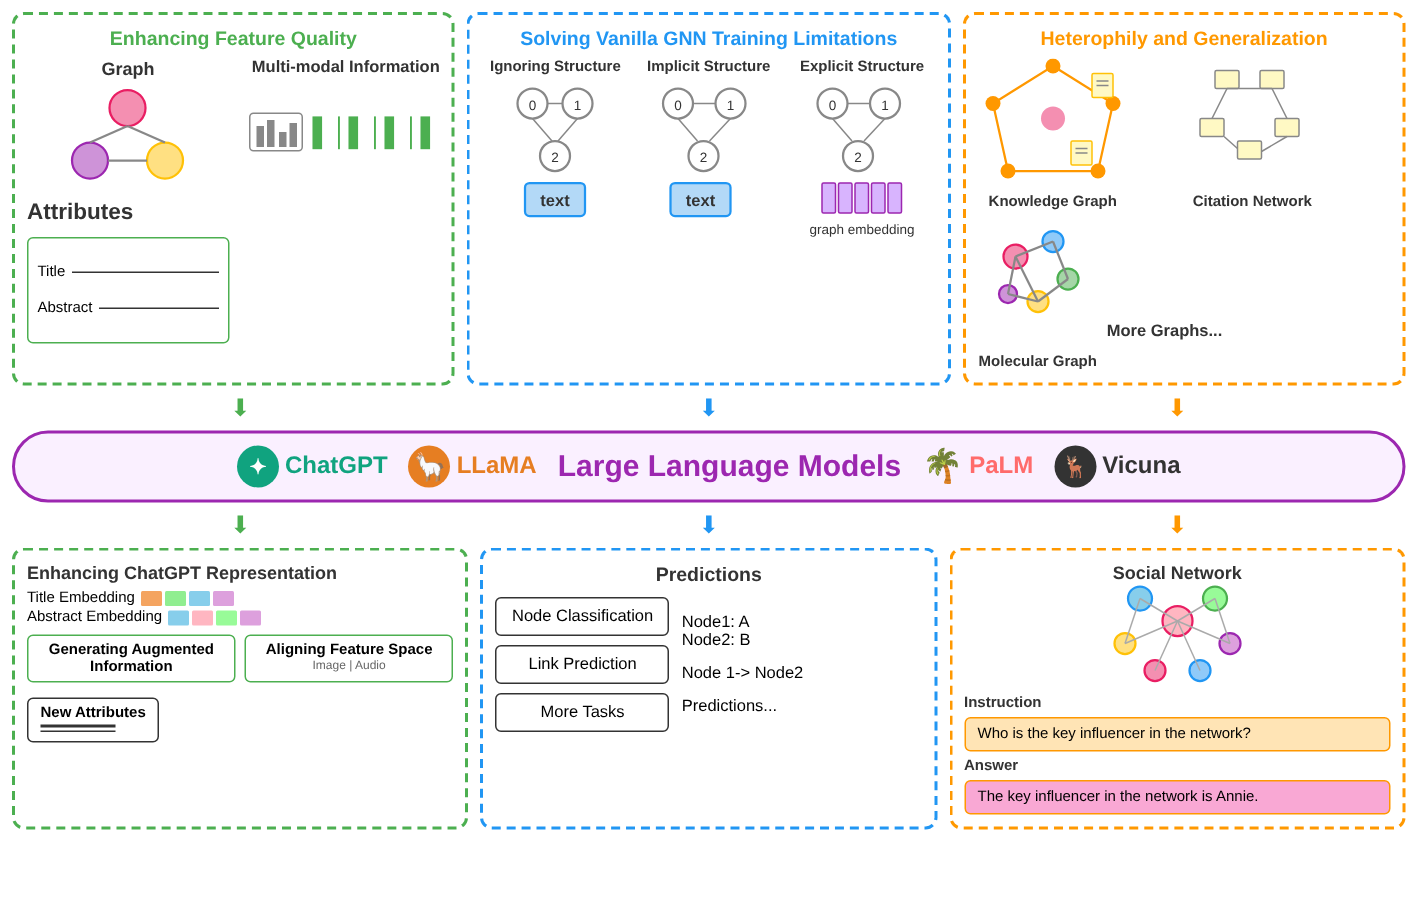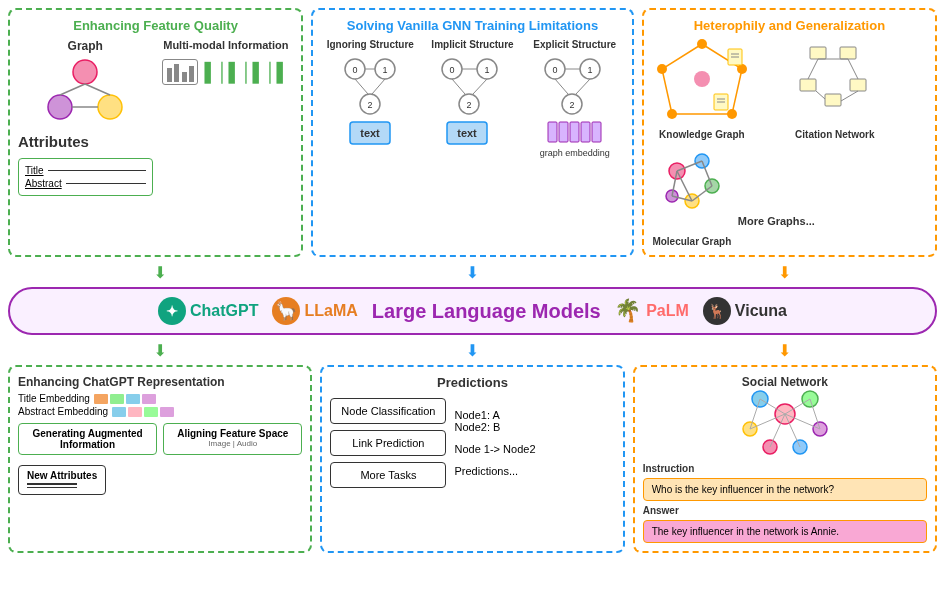--- a/index.html
+++ b/index.html
@@ -86,35 +86,34 @@
       border-radius: 4px;
       padding: 4px 6px;
       font-size: 10px;
       background: #fff;
       margin-top: 4px;
     }
     .attr-line {
       display: flex;
       align-items: center;
       gap: 4px;
-      margin: 2px 0;
-      font-size: 10px;
-      text-decoration: underline;
+      margin: 13px 0;
+      font-size: 10px;
     }
     .attr-dash {
       flex: 1;
       height: 1.5px;
       background: #333;
     }
     .graph-right {
       display: flex;
       flex-direction: column;
-      gap: 8px;
-      flex: 1;
-      align-items: center;
+      gap: 24px;
+      flex: 1;
+      align-items: flex-end;
     }
     .multimodal-label {
       font-size: 11px;
       font-weight: bold;
       color: #333;
       text-align: center;
     }
     .icon-row {
       display: flex;
       gap: 6px;

